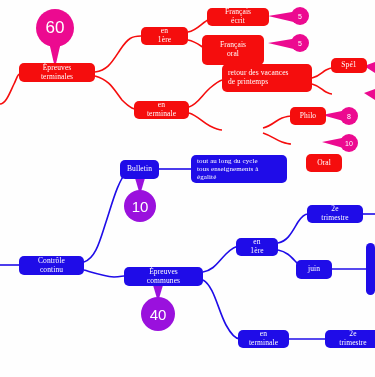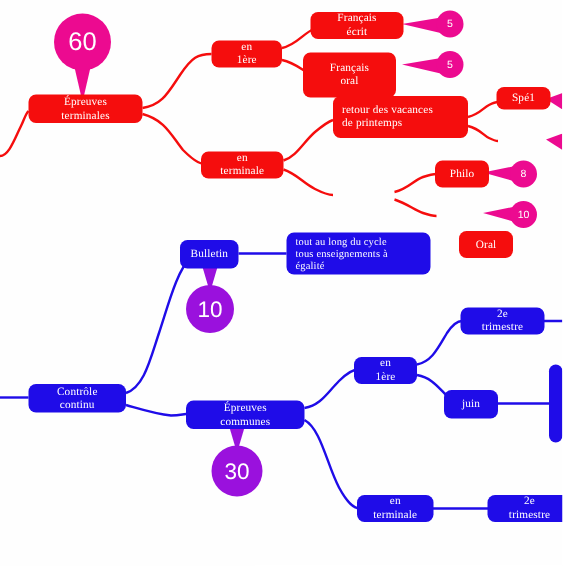--- a/index.html
+++ b/index.html
@@ -154,21 +154,21 @@
 
   <div class="node blue" style="left:191px; top:155px; width:96px; height:28px; font-size:7px; justify-content:flex-start; text-align:left; padding-left:6px;">tout au long du cycle
 tous enseignements à égalité</div>
 
   <div class="node blue" style="left:124px; top:267px; width:79px; height:19px; font-size:7.5px;">Épreuves communes</div>
 
   <div class="node blue" style="left:19px; top:256px; width:65px; height:19px; font-size:7.5px;">Contrôle continu</div>
   <svg class="pointer" style="left:152px; top:284px;" width="12" height="18" viewBox="0 0 12 18">
     <path d="M1,1 L11,1 L6,18 Z" fill="#9a11dd"></path>
   </svg>
-  <div class="badge badge-purple" style="left:141px; top:297px; width:34px; height:34px; font-size:15px;">30</div>
+  <div class="badge badge-purple" style="left:141px; top:297px; width:34px; height:34px; font-size:15px;">40</div>
 
   <div class="node blue" style="left:236px; top:238px; width:42px; height:18px; font-size:7.5px;">en 1ère</div>
 
   <div class="node blue" style="left:307px; top:205px; width:56px; height:18px; font-size:7.5px;">2e trimestre</div>
 
   <div class="node blue" style="left:296px; top:260px; width:23px; height:19px; font-size:7.5px;">juin</div>
 
   <div class="node blue" style="left:238px; top:330px; width:51px; height:18px; font-size:7.5px;">en terminale</div>
 
   <div class="node blue" style="left:325px; top:330px; width:56px; height:18px; font-size:7.5px;">2e trimestre</div>

